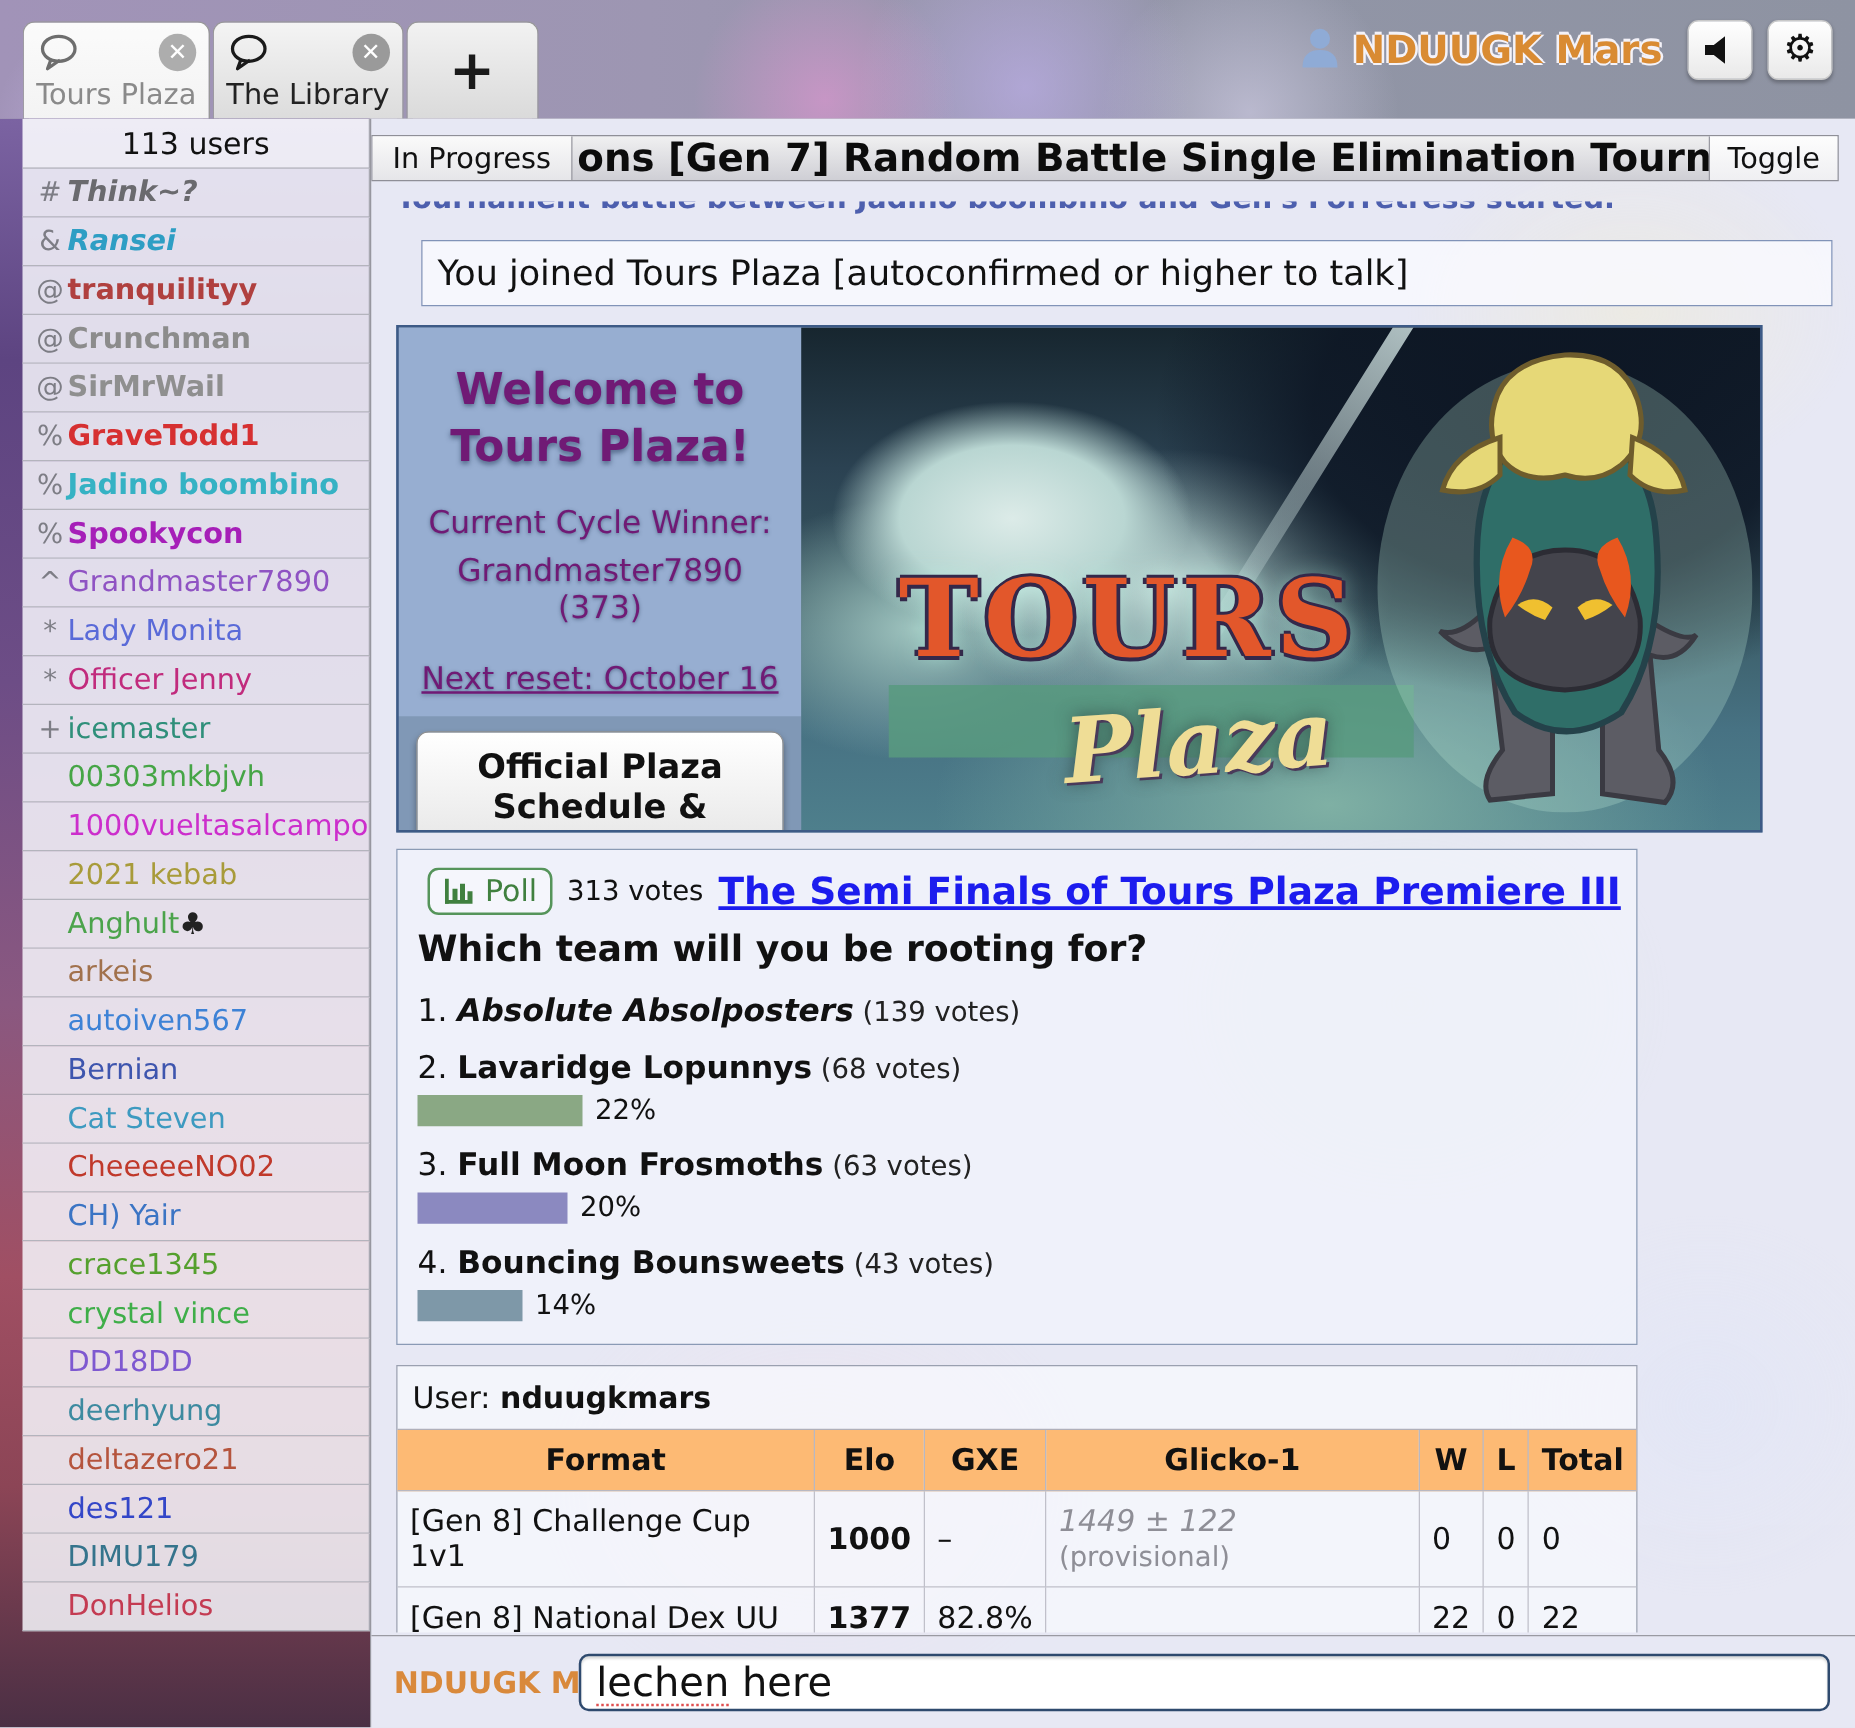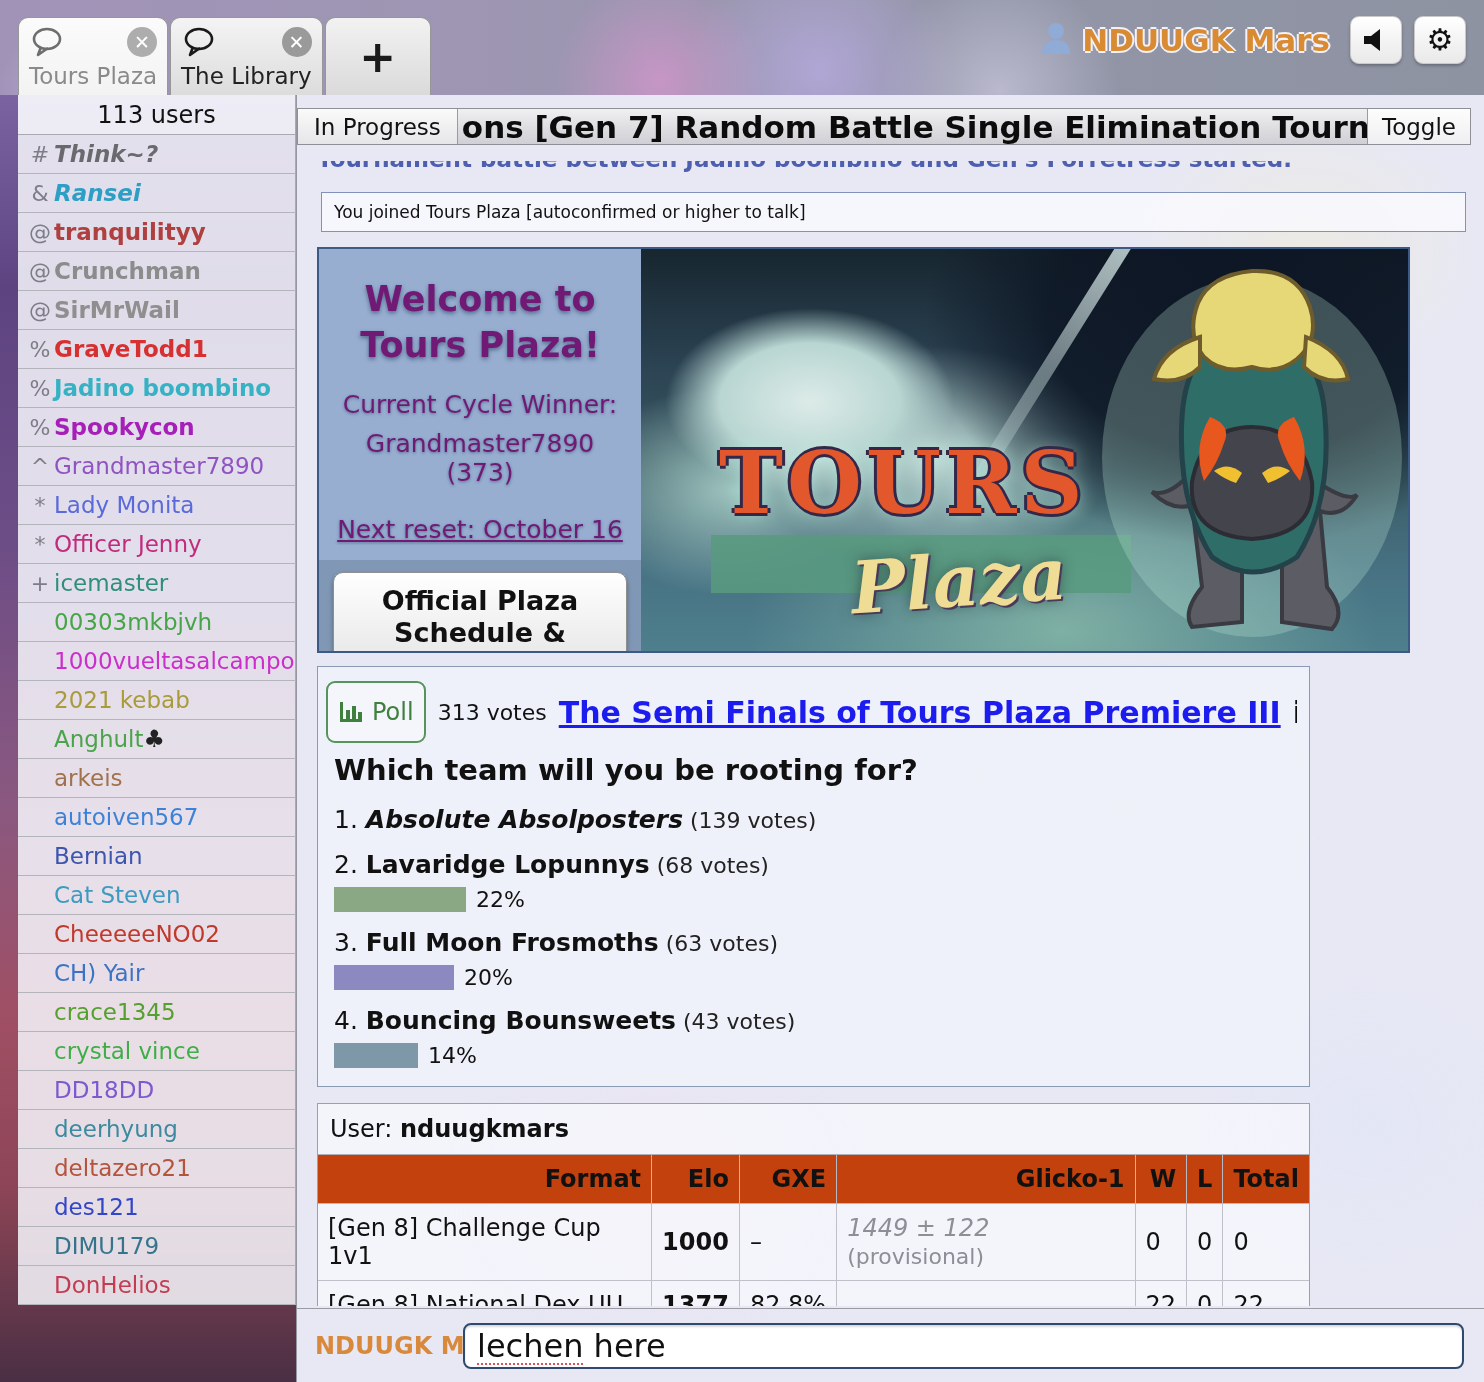--- a/index.html
+++ b/index.html
@@ -100,22 +100,22 @@
     white-space:nowrap;overflow:hidden;padding-left:4px;
   }
   .toggle-btn{
     flex:none;display:flex;align-items:center;padding:0 14px;font-size:23px;color:#111;
     background:linear-gradient(#fdfdfd,#efeff2);border-left:1px solid #9a9aa2;cursor:pointer;
   }
   .chatlog{position:absolute;top:66px;left:0;right:14px;bottom:76px;overflow:hidden;z-index:2;}
   .clipped-msg{height:15px;overflow:hidden;margin:0 20px;}
   .clipped-msg span{display:block;margin-top:-15px;font-size:23px;font-weight:bold;color:#4d5fae;}
   .join-box{
-    margin:16px 4px 0 24px;border:1px solid #8193b8;background:rgba(250,250,255,.8);
-    font-size:17px;color:#111;padding:9px 12px;
+    margin:16px 4px 0 40px;border:1px solid #8193b8;background:rgba(250,250,255,.8);
+    font-size:28px;color:#111;padding:9px 12px;
   }
   
   .welcome-box{
     margin:15px 60px 0 20px;border:2px solid #3d5a86;height:402px;display:flex;
     background:#7d93b0;position:relative;overflow:hidden;
   }
   .wpanel{flex:none;width:322px;display:flex;flex-direction:column;background:#8098b6;}
   .wpanel-top{background:#97aed1;padding:28px 10px 16px 10px;text-align:center;color:#701a75;}
   .wtitle{font-size:35px;font-weight:bold;line-height:1.3;text-shadow:0 2px 4px rgba(30,50,80,.55);}
   .wline{font-size:25px;margin-top:10px;text-shadow:0 1px 3px rgba(30,50,80,.5);}
@@ -158,21 +158,21 @@
   }
   .marshadow{position:absolute;right:6px;top:18px;}
   
   .poll-box{
     margin:13px 160px 0 20px;border:1px solid #8a9ab5;background:rgba(240,242,250,.85);
     padding:14px 12px 18px 8px;font-size:23px;color:#111;
   }
   .poll-head{display:flex;align-items:center;gap:12px;flex-wrap:nowrap;white-space:nowrap;overflow:hidden;}
   .poll-badge{
     flex:none;display:inline-flex;align-items:center;gap:8px;border:2px solid #55945a;border-radius:9px;
-    padding:15px 10px;color:#40803f;font-size:24px;background:rgba(255,255,255,.4);
+    padding:3px 10px;color:#40803f;font-size:24px;background:rgba(255,255,255,.4);margin-left:16px;
   }
   .poll-votes{font-size:22px;color:#111;}
   .poll-link{color:#1c1cee;font-weight:bold;font-size:30px;text-decoration:underline;cursor:pointer;}
   .poll-isup{font-weight:bold;font-size:30px;color:#0c0c0c;}
   .poll-q{font-weight:bold;font-size:29px;margin:10px 0 18px 8px;}
   .poll-opt{margin:16px 0 0 8px;cursor:pointer;}
   .opt-line{font-size:25px;}
   .opt-num{font-weight:normal;}
   .opt-name{font-weight:bold;}
   .opt-name.italic{font-style:italic;}
@@ -181,21 +181,21 @@
   .opt-bar{height:25px;flex:none;}
   .opt-pct{font-size:22px;}
   
   .ladder-box{
     margin:16px 160px 0 20px;border:1px solid #9aa0b0;background:rgba(246,247,252,.8);color:#111;
   }
   .ladder-user{font-size:24px;padding:11px 12px;border-bottom:1px solid #b0b0ba;}
   .ladder-user b{font-weight:bold;}
   table.ladder{width:100%;border-collapse:collapse;font-size:24px;}
   table.ladder th{
-    background:#c2410c;text-align:right;font-weight:bold;padding:10px 10px;
+    background:#fdba74;text-align:center;font-weight:bold;padding:10px 10px;
     border:1px solid #b8b8c2;border-top:none;
   }
   table.ladder td{padding:10px 10px;border:1px solid #c0c0ca;}
   table.ladder th:first-child,table.ladder td:first-child{border-left:none;}
   table.ladder th:last-child,table.ladder td:last-child{border-right:none;}
   .elo{font-weight:bold;}
   .glicko{font-style:italic;}
   .glicko.gray{color:#8e8e96;}
   .gnote{font-style:normal;color:#8e8e96;font-size:22px;}
   

